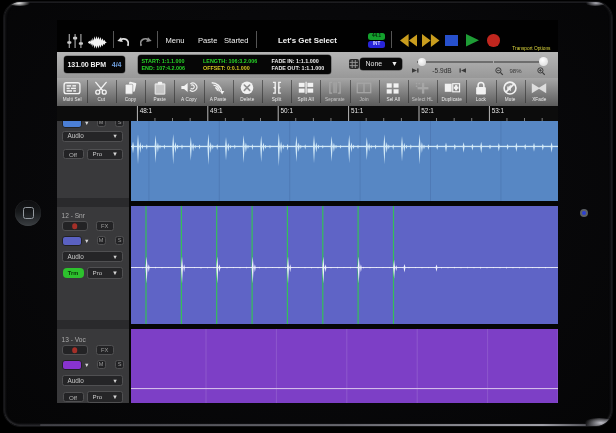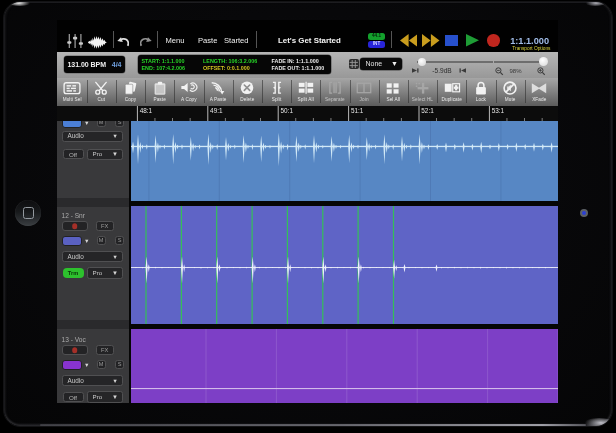--- a/index.html
+++ b/index.html
@@ -62,42 +62,41 @@
   </svg>
   <svg class="abs" style="left:82.5px;top:16px" width="12" height="11" viewBox="0 0 12 11">
     <path d="M1.4,9.8 A4.4,4.4 0 1,1 9.0,4.9" fill="none" stroke="#909090" stroke-width="1.8"></path>
     <polygon points="11.7,4.9 6.2,6.1 8.0,1.2" fill="#909090"></polygon>
   </svg>
   <div class="abs" style="left:100px;top:11px;width:1px;height:17px;background:#555"></div>
   <div class="abs" style="left:108.5px;top:16.3px;font-size:7.6px;color:#f0f0f0">Menu</div>
   <div class="abs" style="left:141px;top:16.3px;font-size:7.6px;color:#f0f0f0">Paste</div>
   <div class="abs" style="left:167px;top:16.3px;font-size:7.6px;color:#f0f0f0">Started</div>
   <div class="abs" style="left:198.5px;top:11px;width:1px;height:17px;background:#555"></div>
-  <div class="abs" style="left:221px;top:16.1px;font-size:7.9px;font-weight:bold;color:#f4f4f4">Let's Get Started</div>
+  <div class="abs" style="left:221px;top:16.1px;font-size:7.9px;font-weight:bold;color:#f4f4f4">Let's Get Select</div>
   <div class="abs" style="left:311px;top:12.8px;width:17px;height:6.8px;background:#13a02c;border-radius:2.5px;text-align:center;line-height:6.8px;font-size:4.6px;font-weight:bold;color:#03230a">44.1</div>
   <div class="abs" style="left:311px;top:21px;width:17px;height:6.6px;background:#2824d8;border-radius:2.5px;text-align:center;line-height:6.6px;font-size:4.6px;font-weight:bold;color:#cfd2ff">INT</div>
   <div class="abs" style="left:334px;top:11px;width:1px;height:17px;background:#555"></div>
   <svg class="abs" style="left:342.5px;top:13.5px" width="17.5" height="13" viewBox="0 0 17.5 13">
     <g fill="#c99d1e">
           <polygon points="8.9,6.5 17.5,0 17.5,13"></polygon>
           <polygon points="0,6.5 8.6,0 8.6,13"></polygon>
         </g>
       </svg>
   <svg class="abs" style="left:365px;top:13.5px" width="17.5" height="13" viewBox="0 0 17.5 13">
     <g fill="#c99d1e">
           <polygon points="8.6,6.5 0,0 0,13"></polygon>
           <polygon points="17.5,6.5 8.9,0 8.9,13"></polygon>
         </g>
       </svg>
   <div class="abs" style="left:388px;top:14.7px;width:12.5px;height:11.5px;background:#2750cc"></div>
   <svg class="abs" style="left:409px;top:14.2px" width="13" height="12.5" viewBox="0 0 13 12.5">
         <polygon points="0,0 13,6.25 0,12.5" fill="#1e9c35"></polygon>
       </svg>
   <div class="abs" style="left:430px;top:14.2px;width:12.5px;height:12.5px;border-radius:50%;background:#c0261e"></div>
-  <div class="abs" style="left:370px;top:15.5px;width:122px;text-align:right;font-size:9.2px;font-weight:bold;color:#a0bce8">1:1.1.000</div>
   <div class="abs" style="left:370px;top:26px;width:123.5px;text-align:right;font-size:4.8px;color:#d9d33c">Transport Options</div>
 </div>
 
 <div class="abs" style="left:0;top:31.5px;width:501px;height:26px;background:linear-gradient(180deg,#b6b6b6,#989898)">
   <div class="abs" style="left:6.5px;top:4.5px;width:61.5px;height:17px;background:#060606;border-radius:3px;box-shadow:0 0 0 0.5px #666">
     <span class="abs" style="left:4px;top:5px;font-size:7px;font-weight:bold;color:#f2f2f2;letter-spacing:-0.05px">131.00 BPM</span>
     <span class="abs" style="right:3.5px;top:5px;font-size:7px;font-weight:bold;color:#6f9fdd">4/4</span>
   </div>
   <div class="abs" style="left:80.5px;top:3px;width:193.5px;height:19px;background:#060606;border-radius:3px;box-shadow:0 0 0 0.5px #555">
     <span class="abs" style="left:4px;top:3.2px;font-size:5.4px;font-weight:bold;color:#27d427">START: 1:1.1.000</span>

